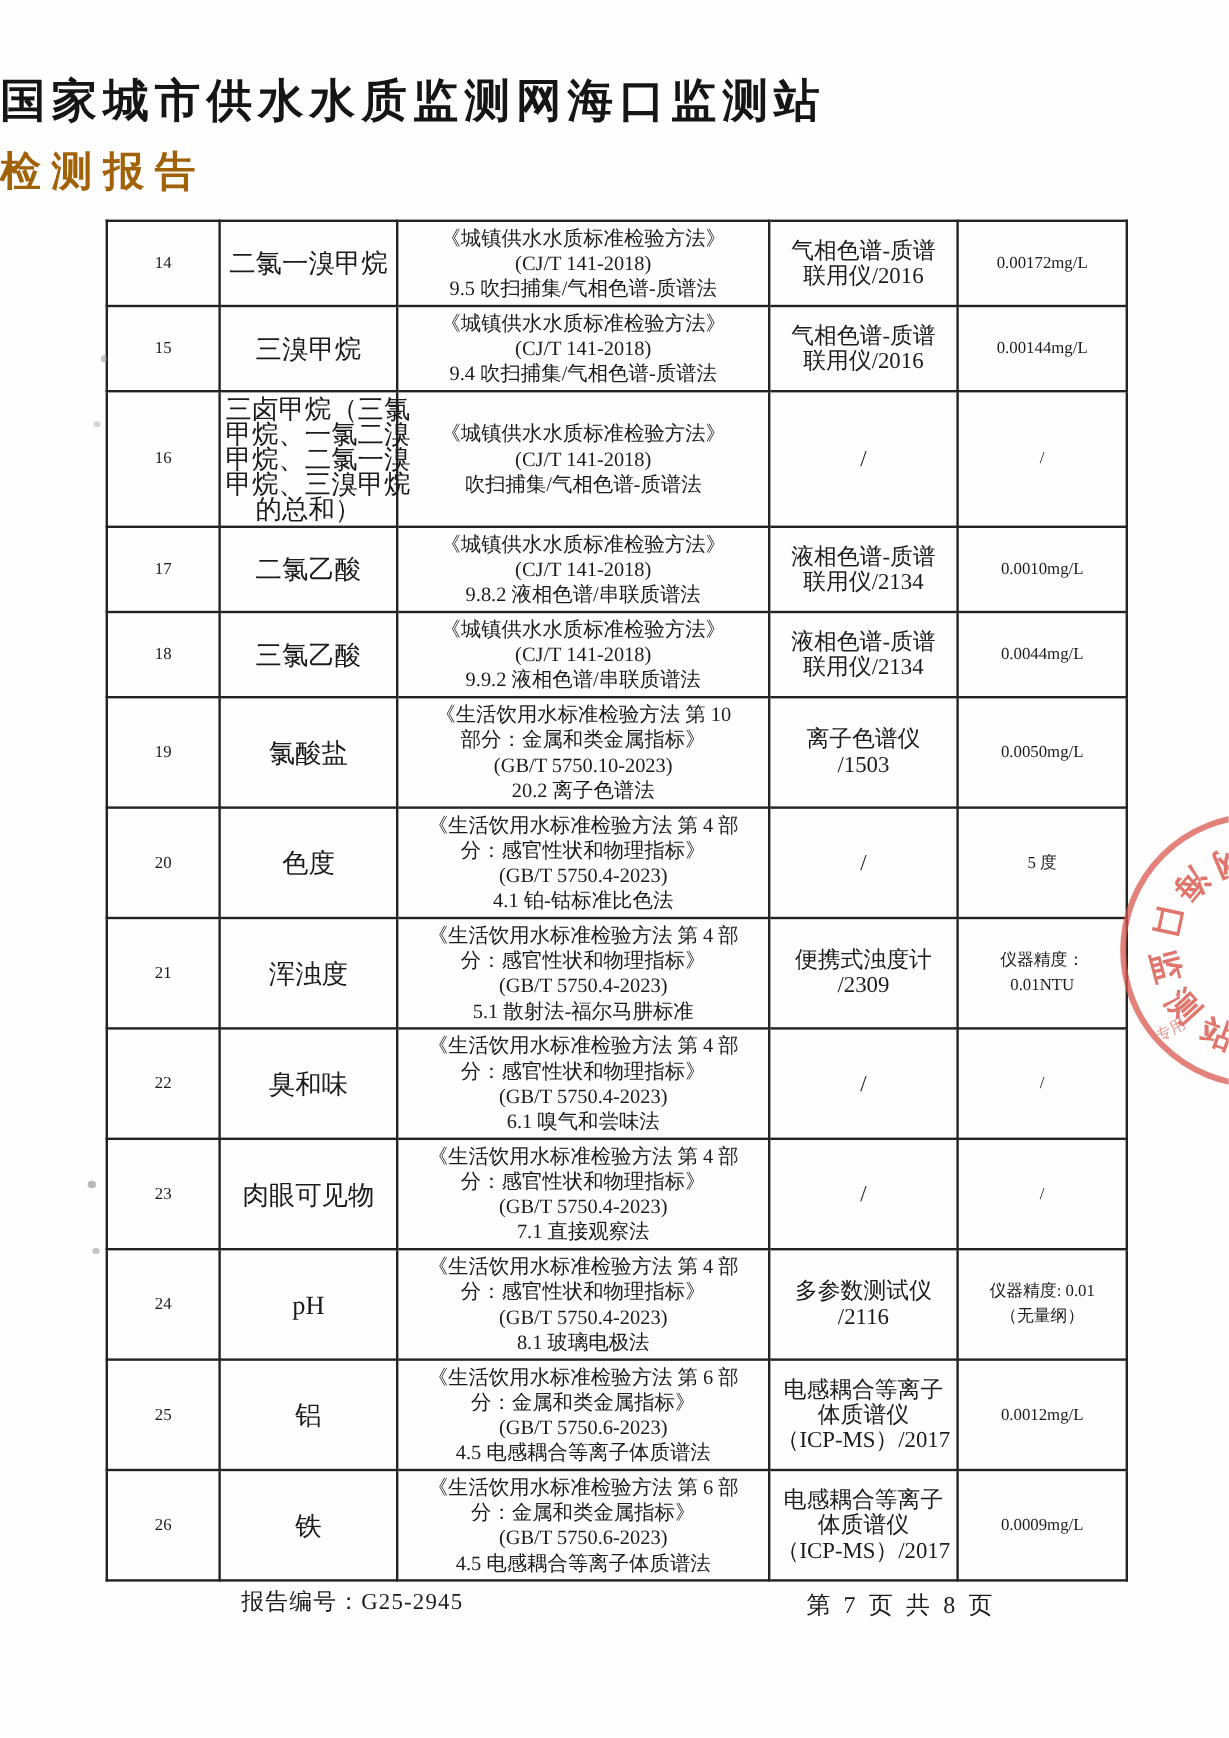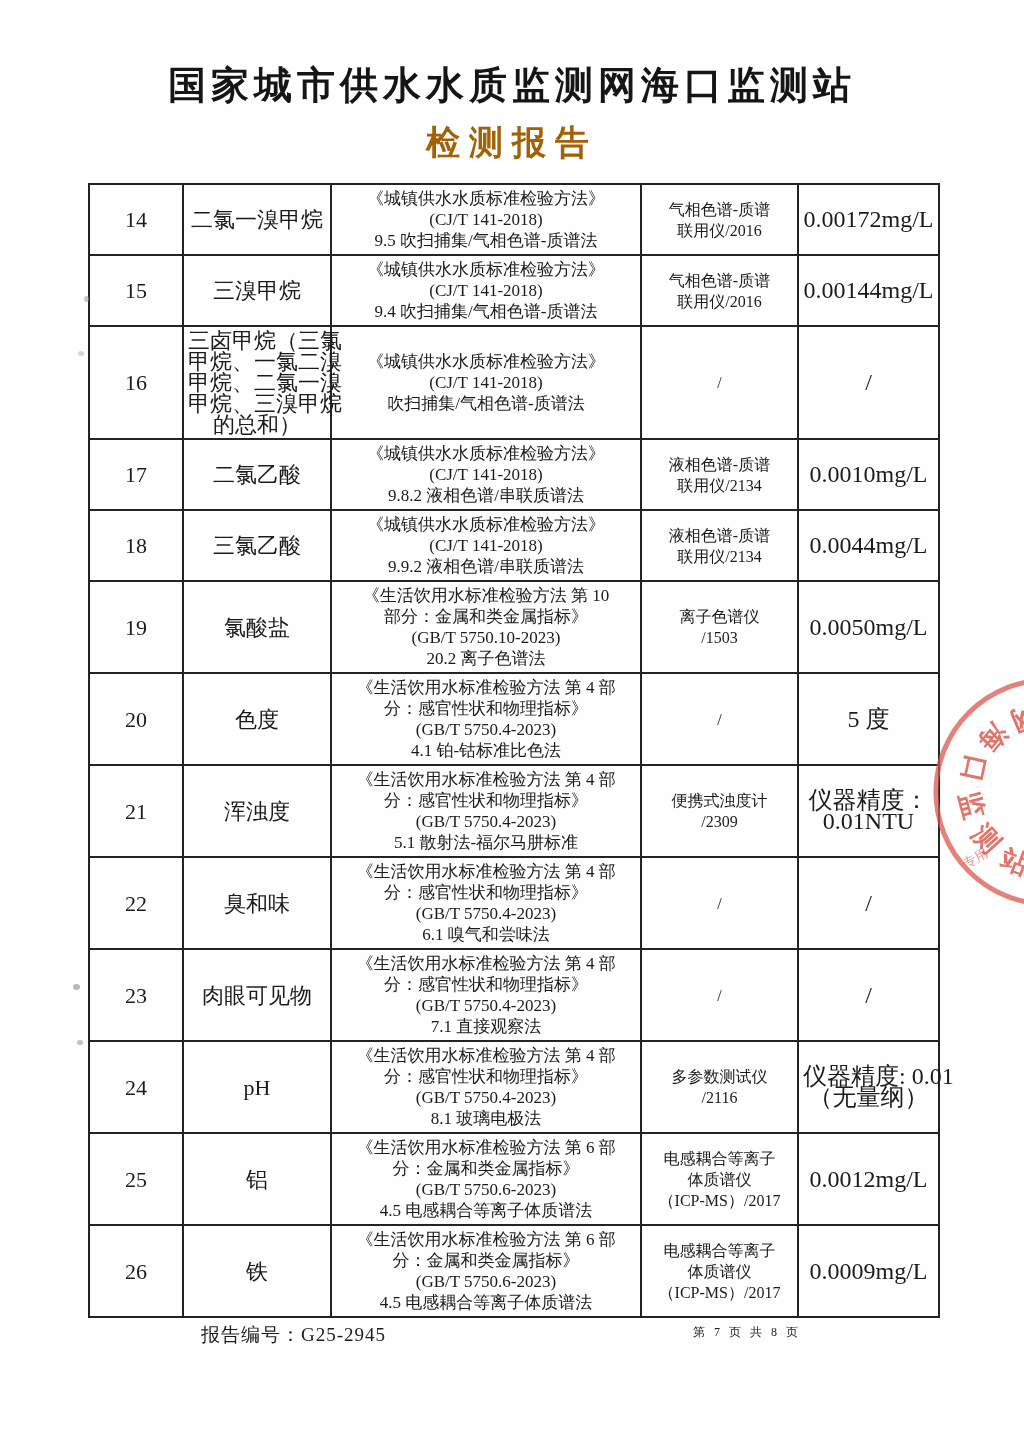--- a/index.html
+++ b/index.html
@@ -4,51 +4,51 @@
 <style>
   html,body{margin:0;padding:0;background:#ffffff;}
   .page{
     position:relative;
     width:1024px;height:1448px;
     background:#fefefe;
     overflow:hidden;
     font-family:"Liberation Serif","DejaVu Serif",serif;
     color:#1b1b1b;
   }
-  .titles{position:absolute;top:62px;left:0;width:100%;text-align:center;}
+  .titles{position:absolute;top:62px;left:0;width:100%;text-align:left;}
   .main-title{
     font-size:38px;font-weight:bold;letter-spacing:5px;
     color:#151515;line-height:1.25;
   }
   .sub-title{
     font-size:34px;font-weight:bold;letter-spacing:9px;
     color:#a16207;margin-top:10px;
   }
   table.report{
     position:absolute;left:88px;top:183px;
     width:850px;border-collapse:collapse;table-layout:fixed;
   }
   table.report td{
     border:2px solid #232323;
     text-align:center;vertical-align:middle;
     padding:3px 4px;
     line-height:21px;
   }
-  td.c-no{font-size:22px;}
+  td.c-no{font-size:14px;}
   td.c-item{font-size:22px;}
   td.c-method{font-size:17px;}
-  td.c-instr{font-size:16px;}
-  td.c-result{font-size:24px;}
+  td.c-instr{font-size:19px;}
+  td.c-result{font-size:14px;}
   .line{white-space:nowrap;}
   .footer{
     position:absolute;top:1322px;left:0;width:100%;
     font-size:19px;color:#1b1b1b;
   }
   .report-no{position:absolute;left:181px;top:0;letter-spacing:1px;margin-left:20px;}
-  .page-info{position:absolute;left:693px;top:2px;font-size:12px;letter-spacing:3px;}
+  .page-info{position:absolute;left:672px;top:2px;font-size:20px;letter-spacing:3px;}
   .stamp{
     position:absolute;left:928px;top:672px;
     width:240px;height:240px;
     opacity:0.82;pointer-events:none;
   }
   .speck{position:absolute;border-radius:50%;background:#9a9a9a;opacity:.55;}
   .sp1{left:84px;top:296px;width:5px;height:6px;}
   .sp2{left:78px;top:351px;width:6px;height:5px;opacity:.4;}
   .sp3{left:73px;top:984px;width:7px;height:6px;opacity:.7;}
   .sp4{left:77px;top:1040px;width:6px;height:5px;opacity:.6;}

